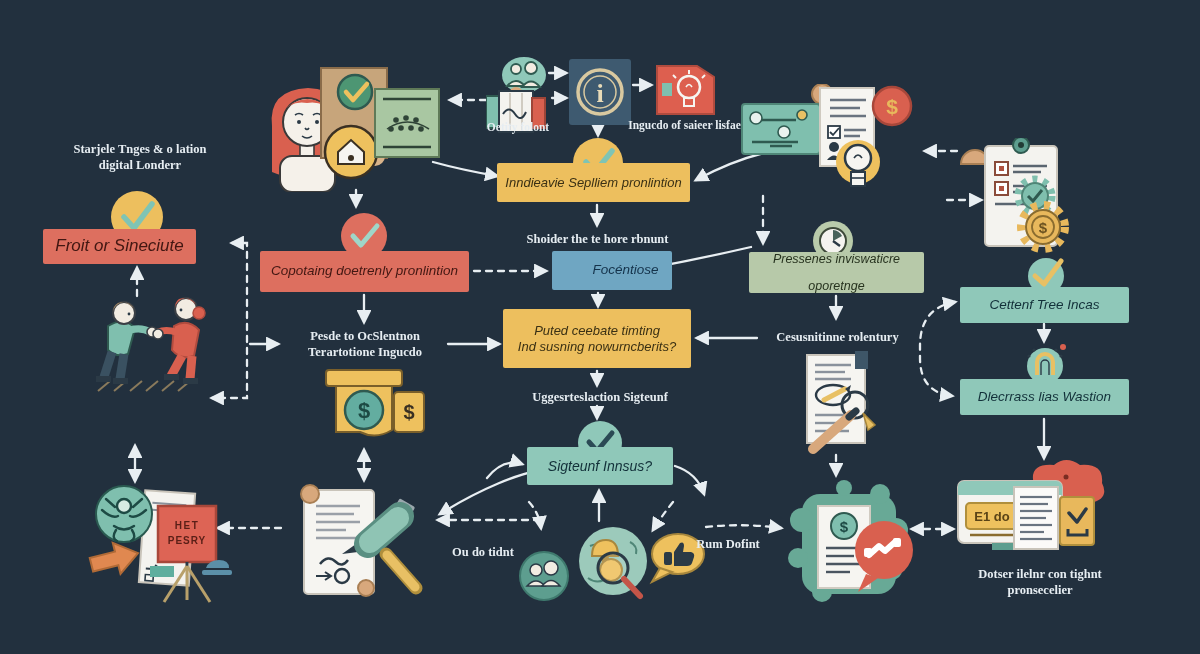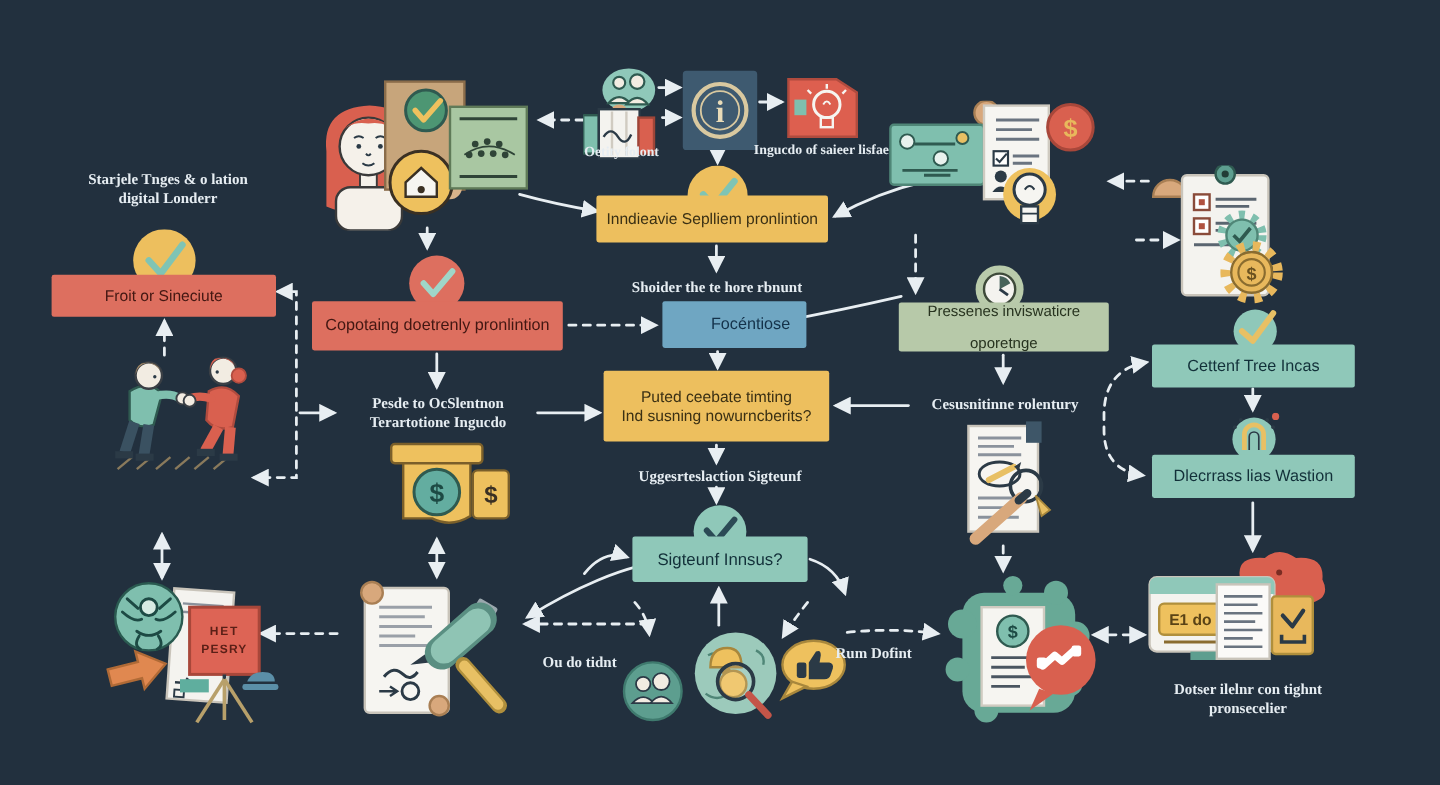--- a/index.html
+++ b/index.html
@@ -2,21 +2,21 @@
 <html><head>
 <meta charset="utf-8">
 <style>
   html,body{margin:0;padding:0;background:#22303e;}
   #canvas{position:relative;width:1200px;height:654px;background:#22303e;overflow:hidden;
     font-family:"Liberation Sans",sans-serif;}
   .abs{position:absolute;}
   .lbl{position:absolute;color:#e6edf2;font-weight:700;text-align:center;line-height:1.3;font-family:Liberation Serif, serif;}
   .bx{position:absolute;display:flex;flex-direction:column;align-items:center;justify-content:center;
 ensure      font-weight:700;text-align:center;border-radius:2px;line-height:1.2;}
-  .bx span{display:block;}
+  .bx span{display:block;font-style:italic;}
   .y{background:#edbf5e;color:#3a3014;}
   .r{background:#dd6f5f;color:#421712;}
   .b{background:#6fa6c2;color:#14324a;padding-left:27px;}
   .t{background:#8fc8b9;color:#123039;}
   .g{background:#b7c9a9;color:#27331f;gap:12px;}
   .tan{background:#c9a377;color:#43301a;}
   .ttl{position:absolute;left:0;top:12px;width:1200px;text-align:center;color:#e9eef2;
     font-size:21px;font-weight:800;letter-spacing:.4px;}
   svg{display:block;}
   #arrows{position:absolute;left:0;top:0;z-index:1;}
@@ -147,21 +147,21 @@
   </div>
 
   <div class="lbl node" style="left:40px;top:141px;width:200px;font-size:12.5px">
     <span>Starjele Tnges &amp; o lation</span><br>
     <span>digital Londerr</span>
   </div>
   <svg class="abs node" style="left:109px;top:191px" width="56" height="52" viewBox="0 0 56 52">
     <circle cx="28" cy="26" r="26" fill="#edbf5e"></circle>
     <path d="M15,26 l10,11 L43,13" fill="none" stroke="#7fc4b4" stroke-width="5.5" stroke-linecap="round" stroke-linejoin="round"></path>
   </svg>
-  <div class="bx r node" style="left:43px;top:229px;width:187px;height:35px;font-size:13px">
+  <div class="bx r node" style="left:43px;top:229px;width:153px;height:35px;font-size:17px">
     <span>Froit or Sineciute</span>
   </div>
 
   <svg class="abs node" style="left:68px;top:292px" width="168" height="100" viewBox="0 0 168 100">
     <g stroke="#8a7a5c" stroke-width="2">
       <line x1="30" y1="99" x2="42" y2="89"></line>
         <line x1="46" y1="99" x2="58" y2="89"></line>
       <line x1="62" y1="99" x2="74" y2="89"></line>
         <line x1="78" y1="99" x2="90" y2="89"></line>
       <line x1="94" y1="99" x2="106" y2="89"></line>

